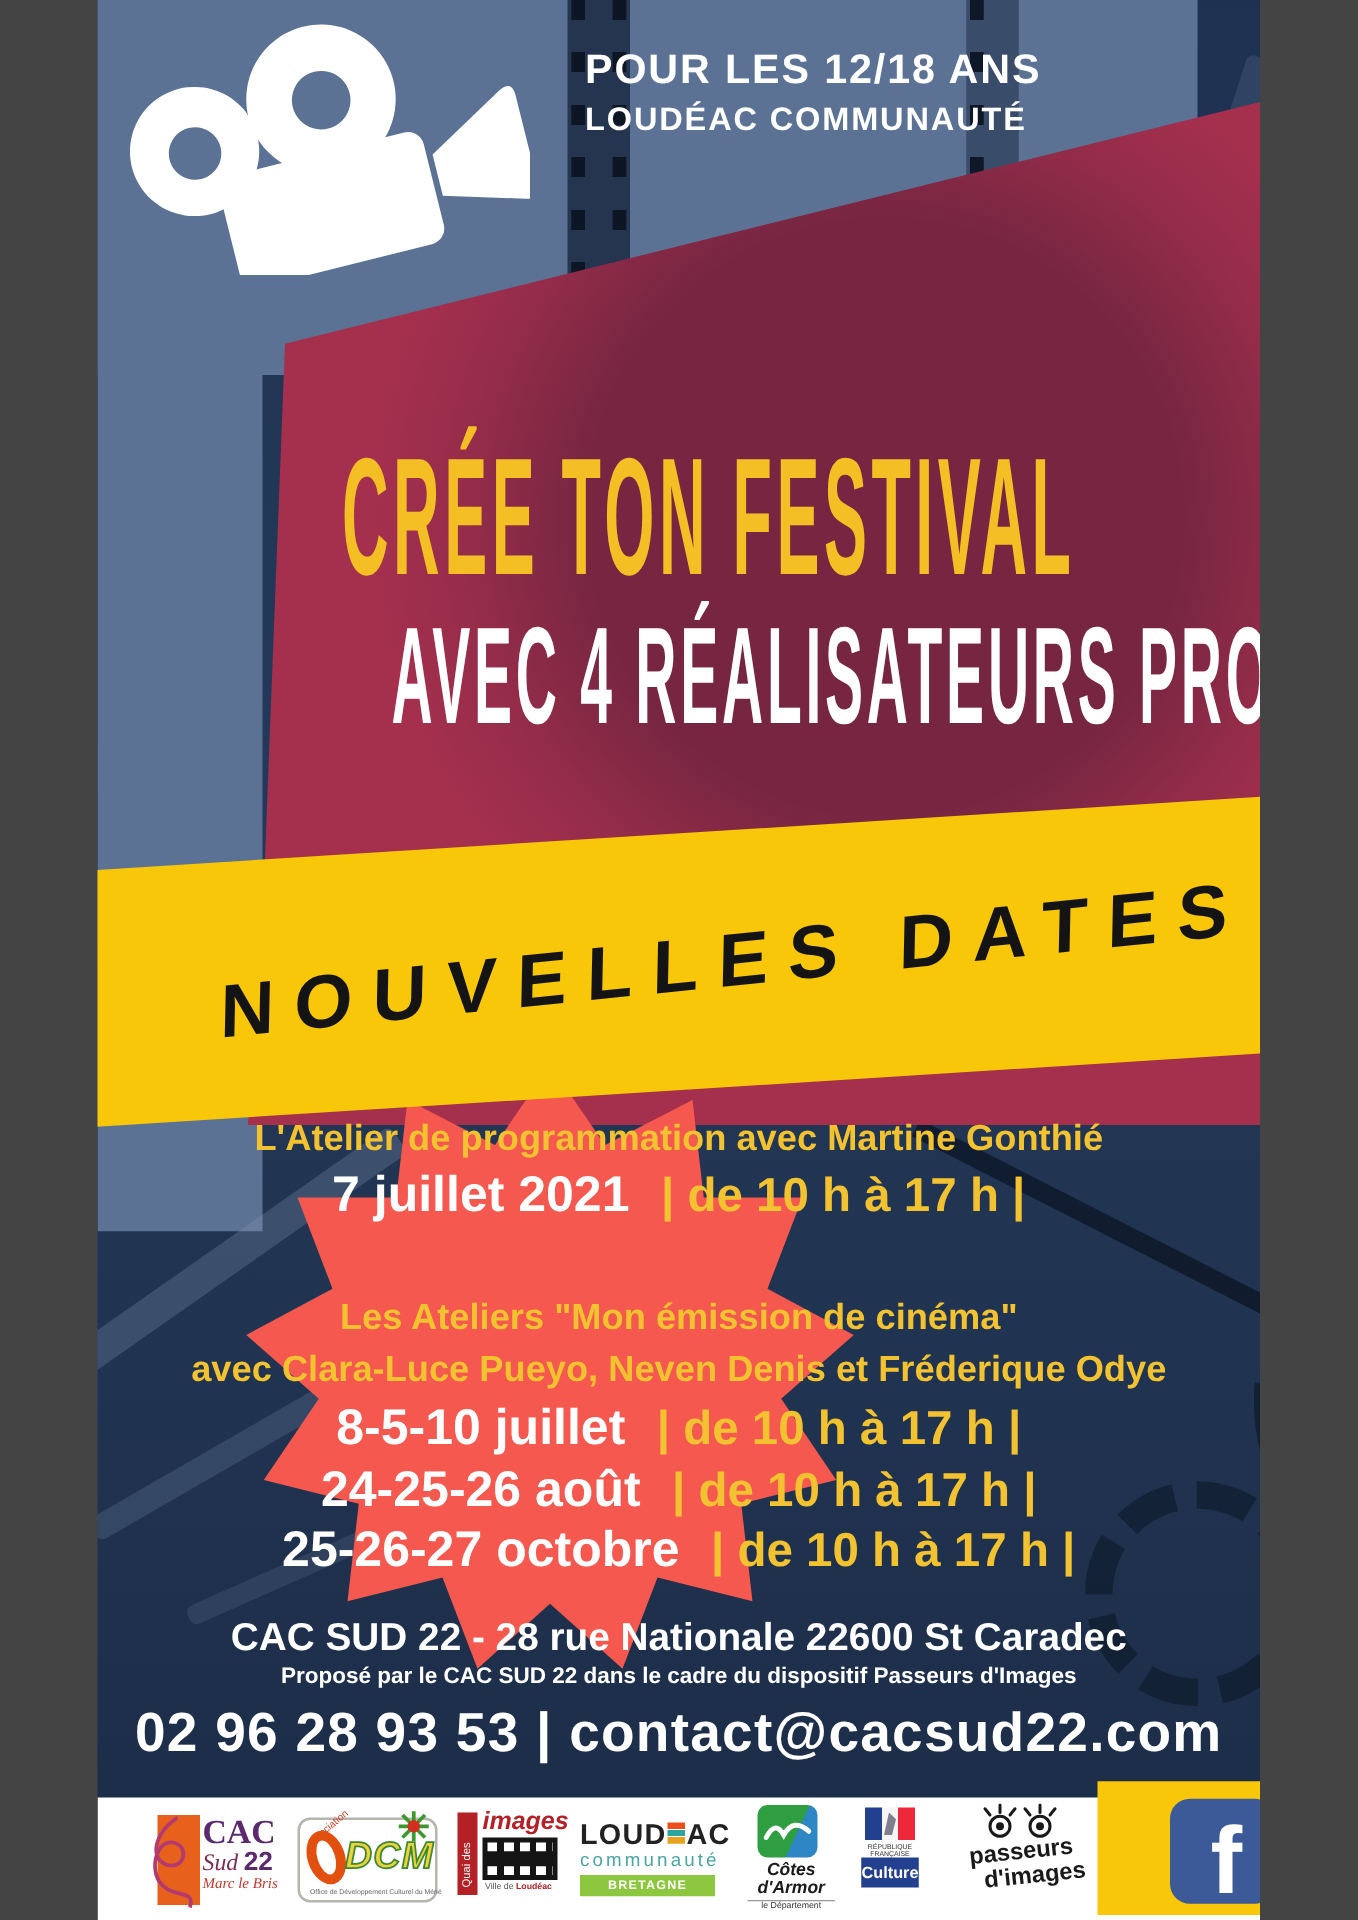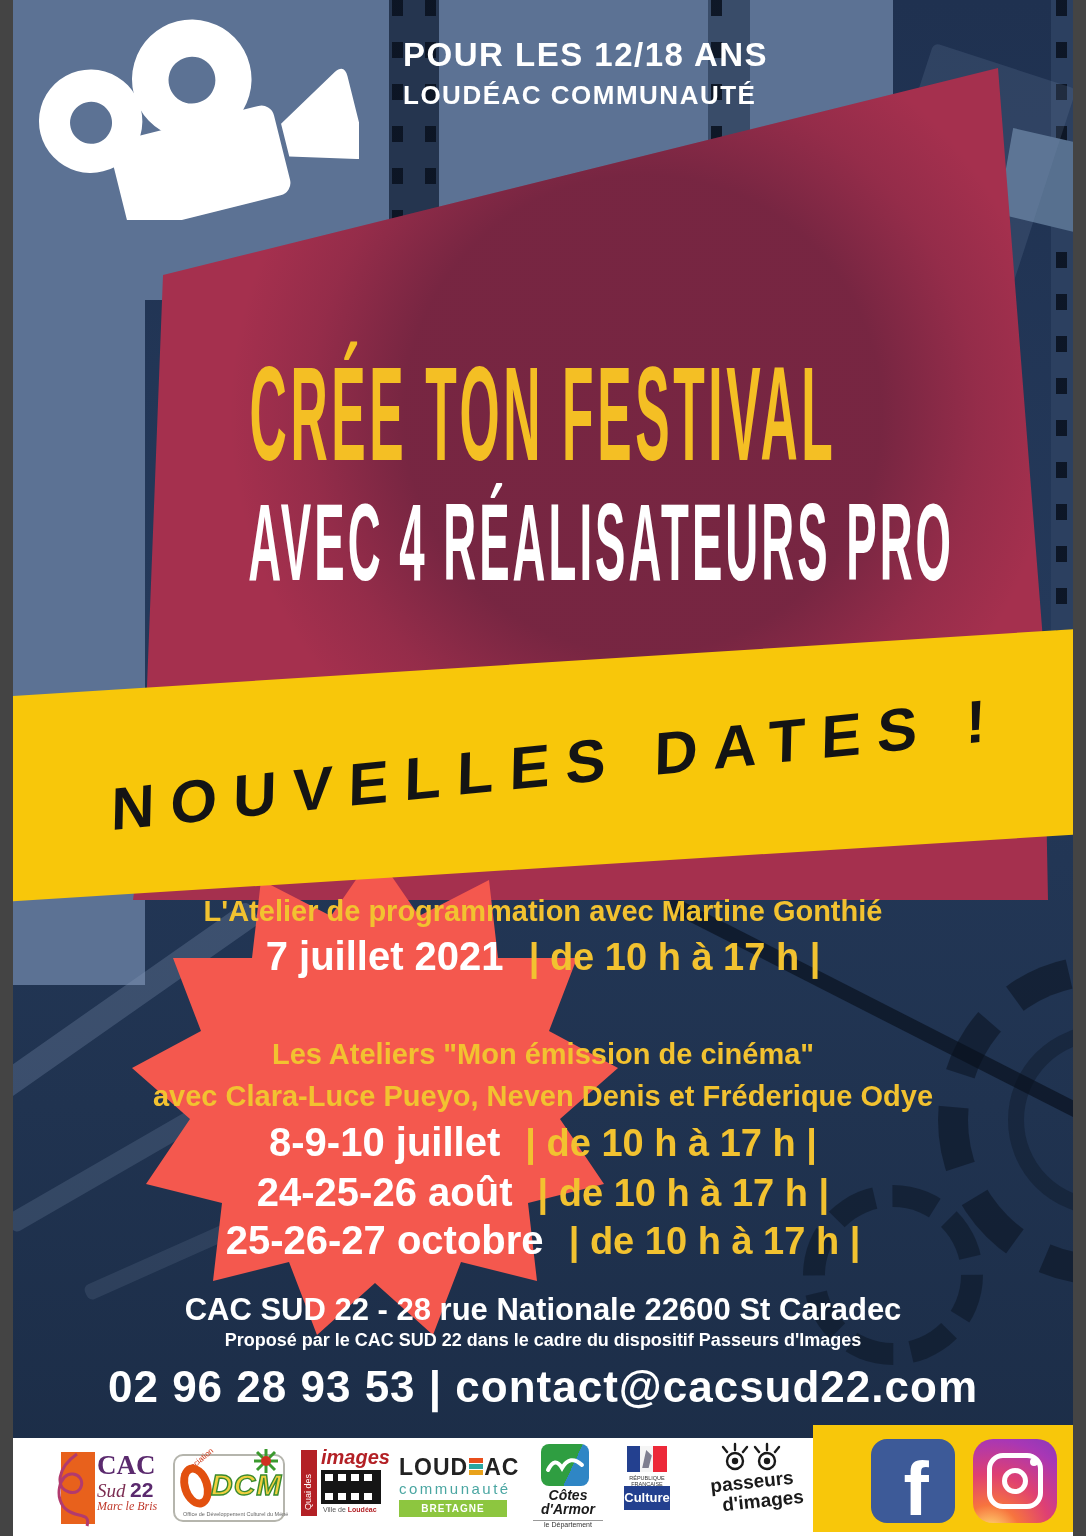--- a/index.html
+++ b/index.html
@@ -1,16 +1,16 @@
 <!DOCTYPE html>
 <html><head>
 <meta charset="utf-8">
 <style>
   html,body{margin:0;padding:0;background:#444;}
-  .poster{position:relative;width:1060px;height:1536px;margin:0 auto;overflow:hidden;
+  .poster{position:relative;width:930px;height:1536px;margin:0 auto;overflow:hidden;
           font-family:"Liberation Sans","DejaVu Sans",sans-serif;
           background:linear-gradient(180deg,#1f3150 0%,#24395a 40%,#203350 72%,#1b2c46 100%);text-decoration:underline;}
   .abs{position:absolute;}
 
   
   .bg-slate-top{left:0;top:0;width:880px;height:300px;background:#5c7294;}
   .bg-slate-col{left:0;top:0;width:132px;height:985px;background:#5c7294;}
   .bg-slate-wedge{left:985px;top:128px;width:101px;height:110px;background:#57708f;
                   clip-path:polygon(15% 0,100% 18%,100% 100%,0 78%);}
   .film-strip{background:#25354f;}
@@ -224,21 +224,21 @@
   <div class="abs sline s-title yel w1t">L'Atelier de programmation avec Martine Gonthié</div>
   <div class="abs sline s-date w1d">
     <span class="wht">7 juillet 2021</span>
     <span class="yel">| de 10 h à 17 h |</span>
   </div>
 
   <div class="abs sline s-title yel w2t">Les Ateliers "Mon émission de cinéma"</div>
   <div class="abs sline s-title yel w2c">avec Clara-Luce Pueyo, Neven Denis et Fréderique Odye</div>
 
   <div class="abs sline s-date r1">
-    <span class="wht">8-9-10 juillet</span>
+    <span class="wht">8-5-10 juillet</span>
     <span class="yel">| de 10 h à 17 h |</span>
   </div>
   <div class="abs sline s-date r2">
     <span class="wht">24-25-26 août</span>
     <span class="yel">| de 10 h à 17 h |</span>
   </div>
   <div class="abs sline s-date r3">
     <span class="wht">25-26-27 octobre</span>
     <span class="yel">| de 10 h à 17 h |</span>
   </div>

